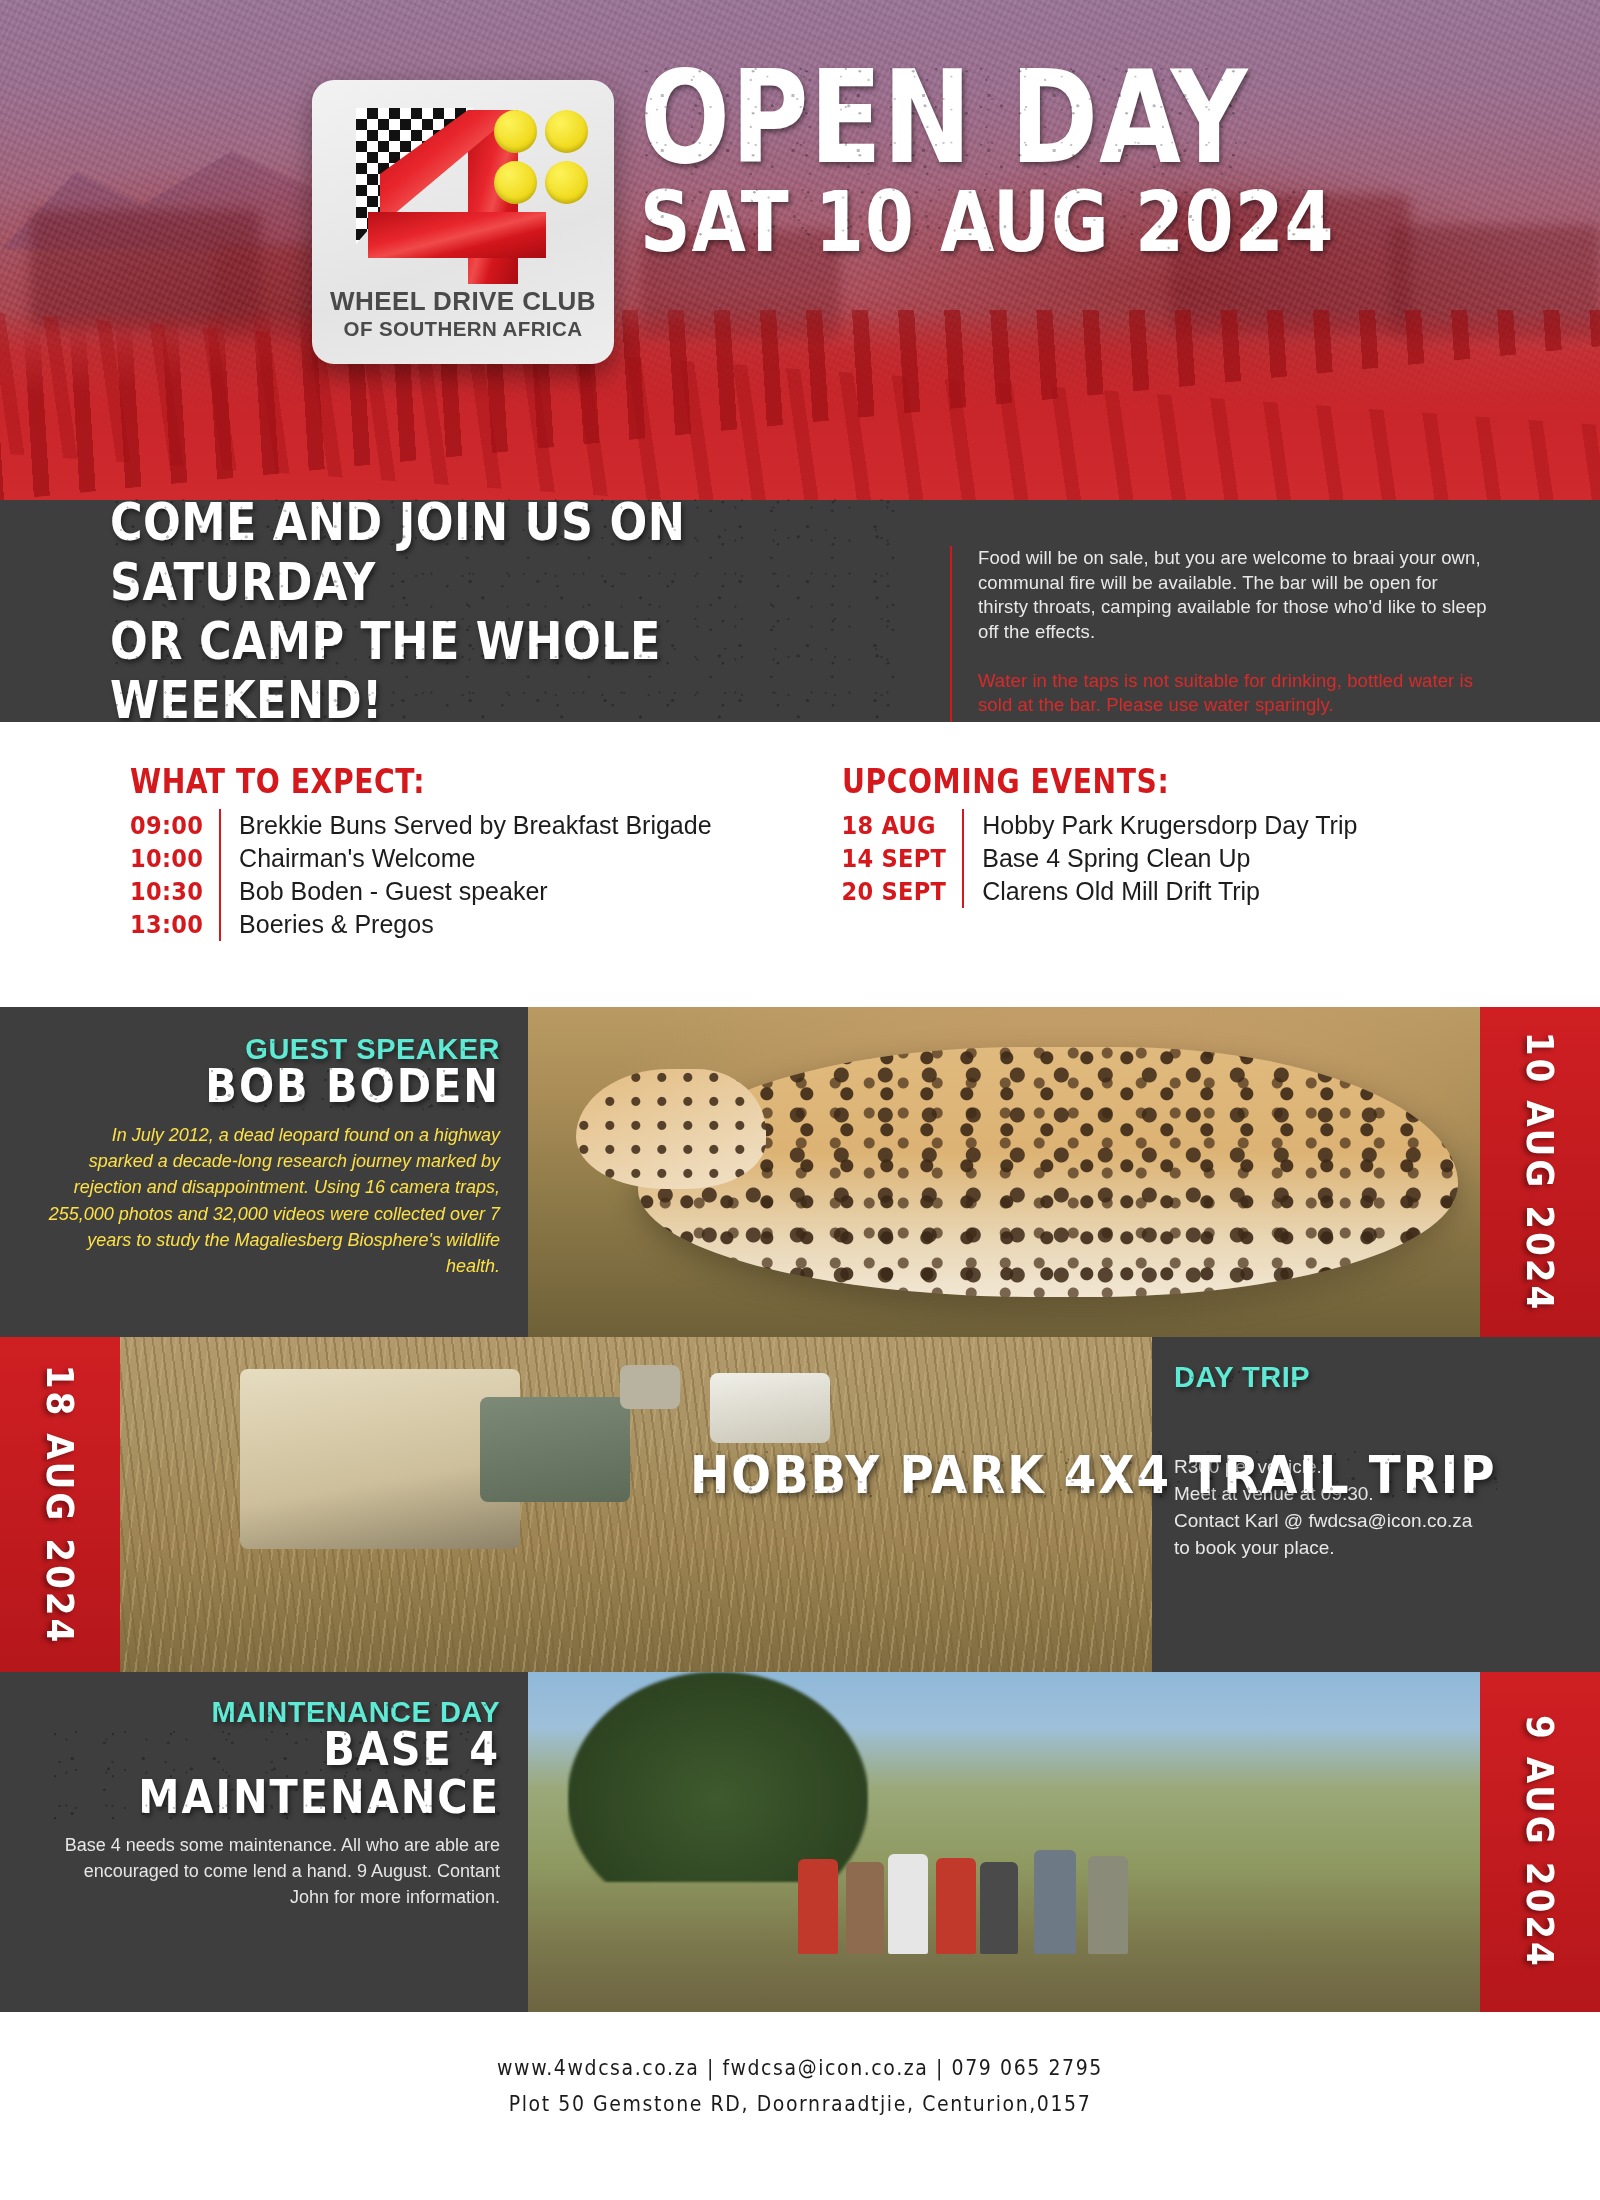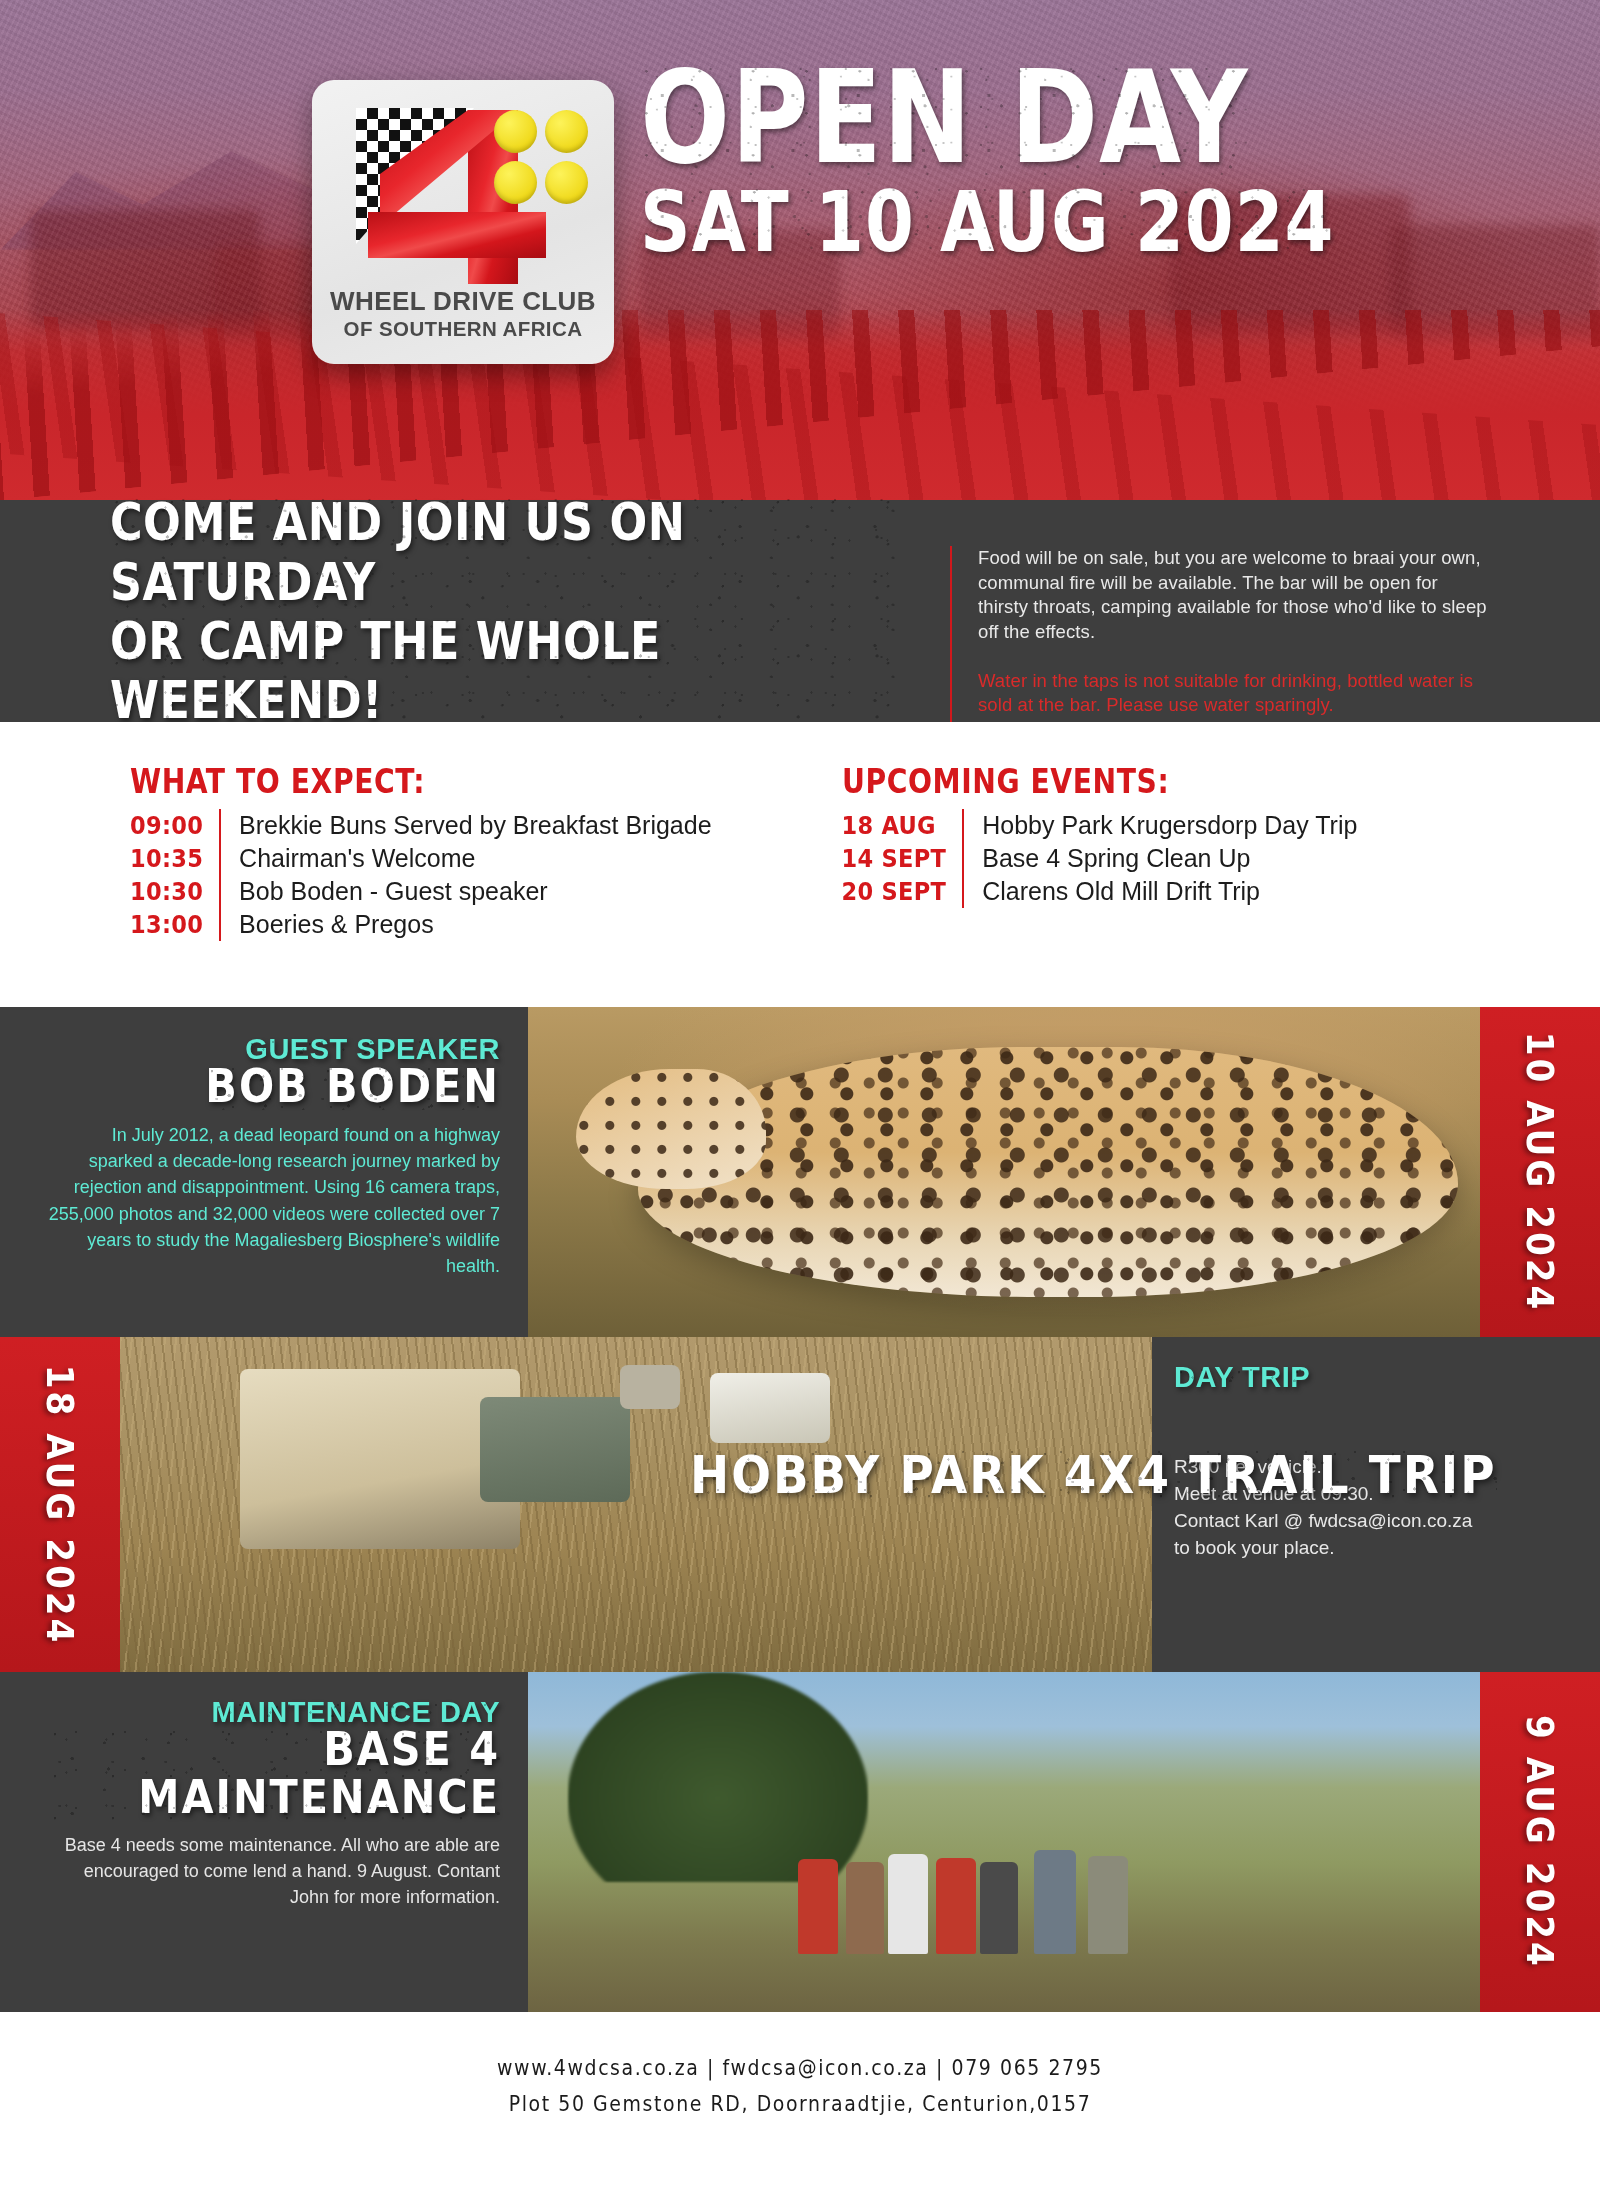--- a/index.html
+++ b/index.html
@@ -165,21 +165,21 @@
   .f1-left { width:528px; background:#3e3e3e; padding:28px 28px 0 48px; text-align:right; }
   .kicker {
     font-family:Liberation Sans, sans-serif;
     font-weight:700; color:#5eead4; font-size:29px; letter-spacing:.5px; line-height:1;
   }
   .bigname {
     font-family:"DejaVu Sans Condensed","Liberation Sans Narrow","Liberation Sans", sans-serif;
     font-weight:700; color:#fff; font-size:46px; letter-spacing:2px; line-height:1.05;
     text-shadow:2px 3px 5px rgba(0,0,0,.5); margin-top:-2px;
   }
-  .f1-left p { color:#5eead4; font-size:18px; line-height:1.45; margin-top:12px; }
+  .f1-left p { color:#fde047; font-size:18px; line-height:1.45; margin-top:12px;font-style:italic; }
   .f1-photo { flex:1; position:relative; overflow:hidden;
     background:
       radial-gradient(ellipse 700px 300px at 60% 30%, #caa06a, transparent 70%),
       linear-gradient(180deg,#b99a63 0%, #a98c56 28%, #8e7a49 58%, #6e6038 100%);
   }
   .leopard { position:absolute; left:110px; top:40px; width:820px; height:250px;
     border-radius:48% 42% 46% 50% / 58% 56% 46% 44%;
     background:
       radial-gradient(circle at 22% 30%, rgba(60,40,22,.9) 0 6px, transparent 7px) 0 0/40px 36px,
       radial-gradient(circle at 62% 70%, rgba(60,40,22,.85) 0 7px, transparent 8px) 0 0/44px 40px,
@@ -317,21 +317,21 @@
 
 <div class="sched">
   <div>
     <div class="sec-title">WHAT TO EXPECT:</div>
     <div class="rows">
       <div class="row">
         <span class="t tcell-pad">09:00</span>
         <span class="d">Brekkie Buns Served by Breakfast Brigade</span>
       </div>
       <div class="row">
-        <span class="t tcell-pad">10:35</span>
+        <span class="t tcell-pad">10:00</span>
         <span class="d">Chairman's Welcome</span>
       </div>
       <div class="row">
         <span class="t tcell-pad">10:30</span>
         <span class="d">Bob Boden - Guest speaker</span>
       </div>
       <div class="row">
         <span class="t tcell-pad">13:00</span>
         <span class="d">Boeries &amp; Pregos</span>
       </div>

